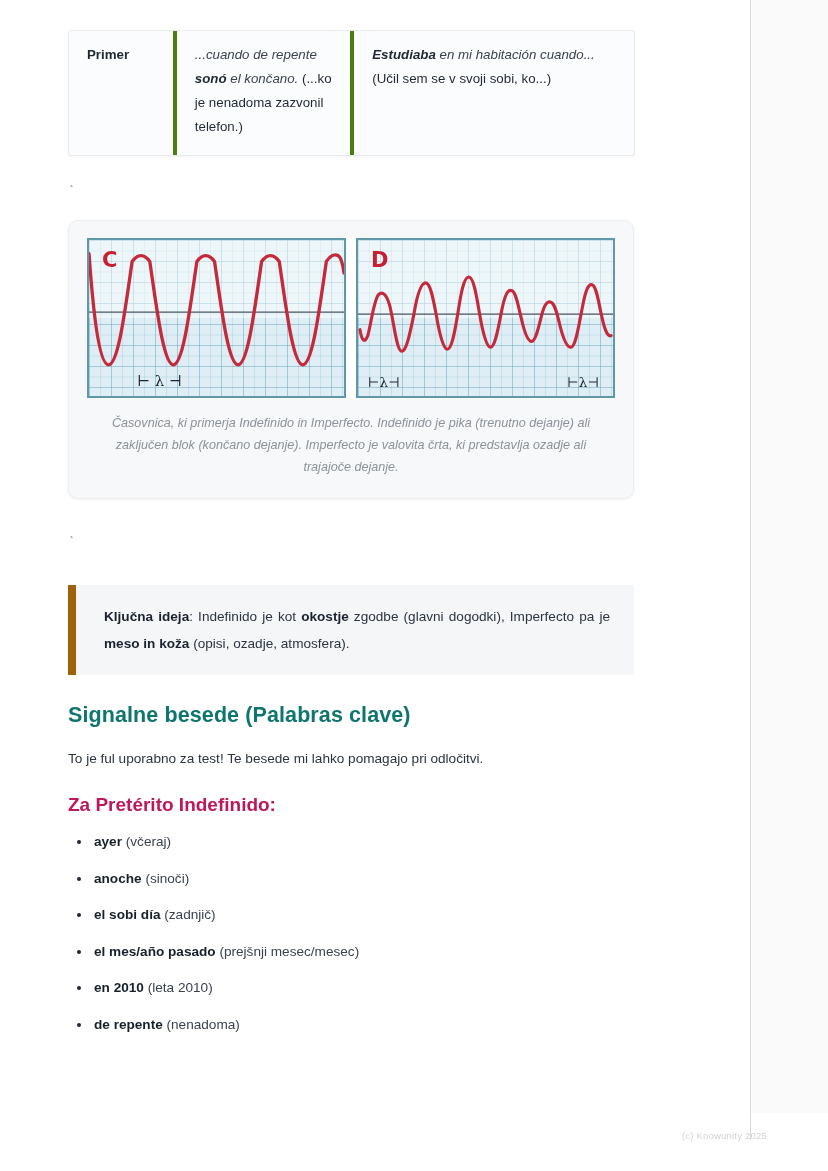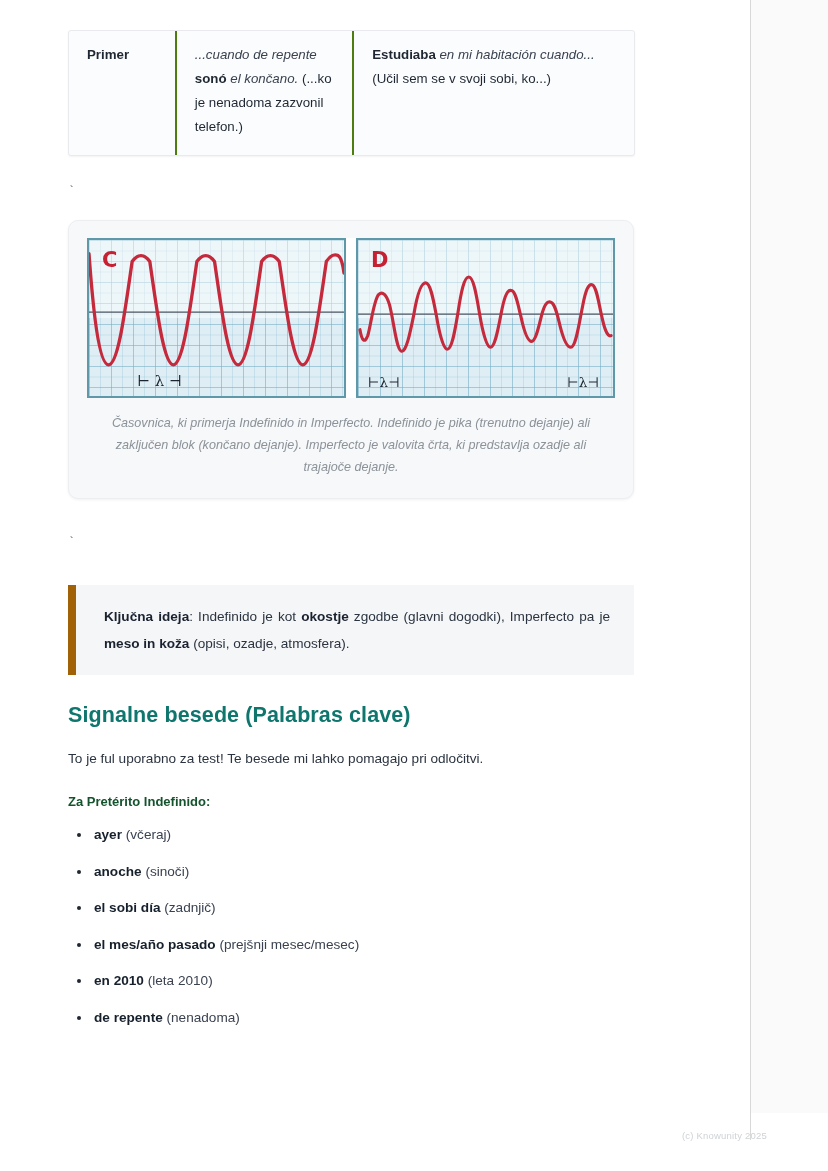--- a/index.html
+++ b/index.html
@@ -47,28 +47,28 @@
     border-radius: 3px;
     background: #fbfcfd;
     box-shadow: 0 1px 2px rgba(16,24,40,.05);
     overflow: hidden;
   }
   .cmp-table td {
     vertical-align: top;
     padding: 12px 14px 16px 18px;
     font-size: 13.3px;
     line-height: 24px;
-    border-right: 2px solid #4d7c0f;
+    border-right: 4px solid #4d7c0f;
   }
   .cmp-table td:last-child { border-right: none; }
   .cmp-table td.col-label { width: 108px; font-weight: 700; color: #1f2733; padding-left: 18px; }
   .cmp-table td.col-a { width: 178px; }
   .cmp-table td.col-b { width: 281px; }
   .cmp-table em { font-style: italic; color: #3a4250; }
-  .cmp-table strong { font-weight: 700; color: #1f2733; }
+  .cmp-table strong { font-weight: 700; font-style: italic; color: #1f2733; }
   .cmp-table .plain { font-style: normal; color: #1f2733; }
 
   
   .tick {
     font-family: "Liberation Mono", monospace;
     font-size: 12px;
     color: #4b5563;
     line-height: 1;
   }
   .tick-1 { margin-top: 30px; }
@@ -175,23 +175,23 @@
   }
 
   .body-text {
     margin-top: 20px;
     font-size: 13.6px;
     line-height: 22px;
     color: #2b3440;
   }
   .sub-label {
     margin-top: 24px;
-    font-size: 13px;
+    font-size: 19px;
     font-weight: 700;
-    color: #14532d;
+    color: #be185d;
   }
 
   
   .term-list {
     margin: 16px 0 0 0;
     padding: 0;
     list-style: none;
   }
   .term-list li {
     position: relative;

